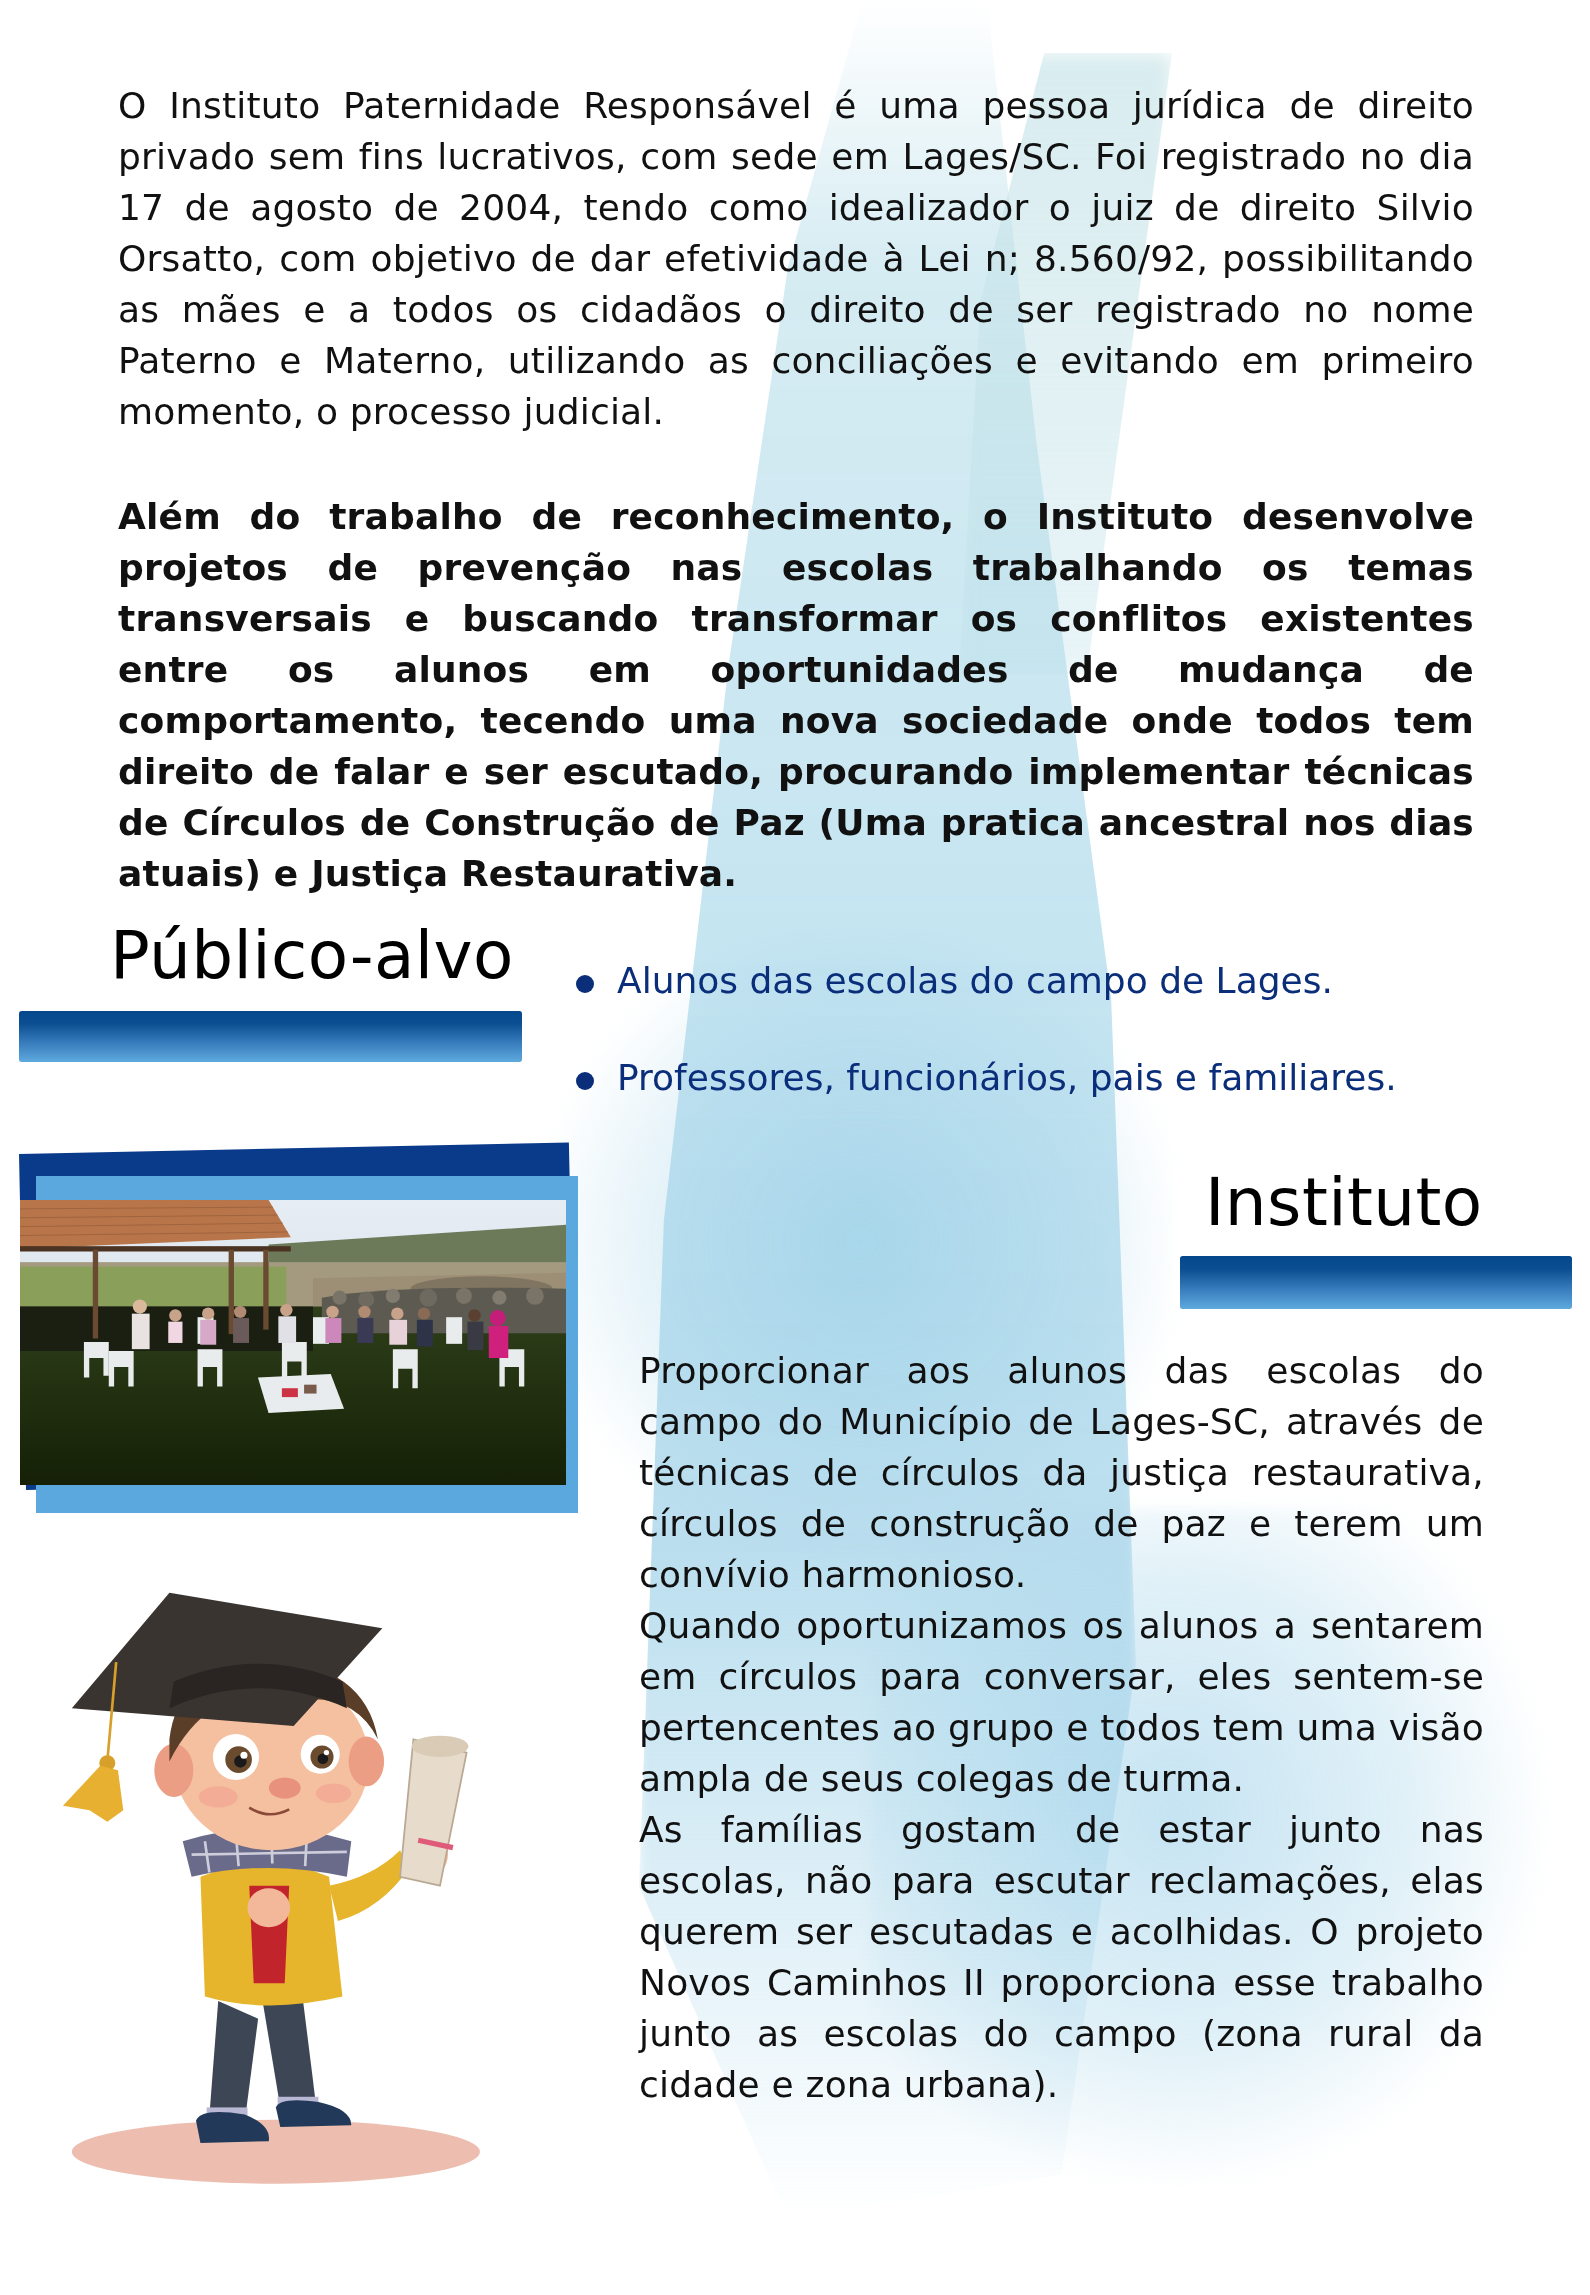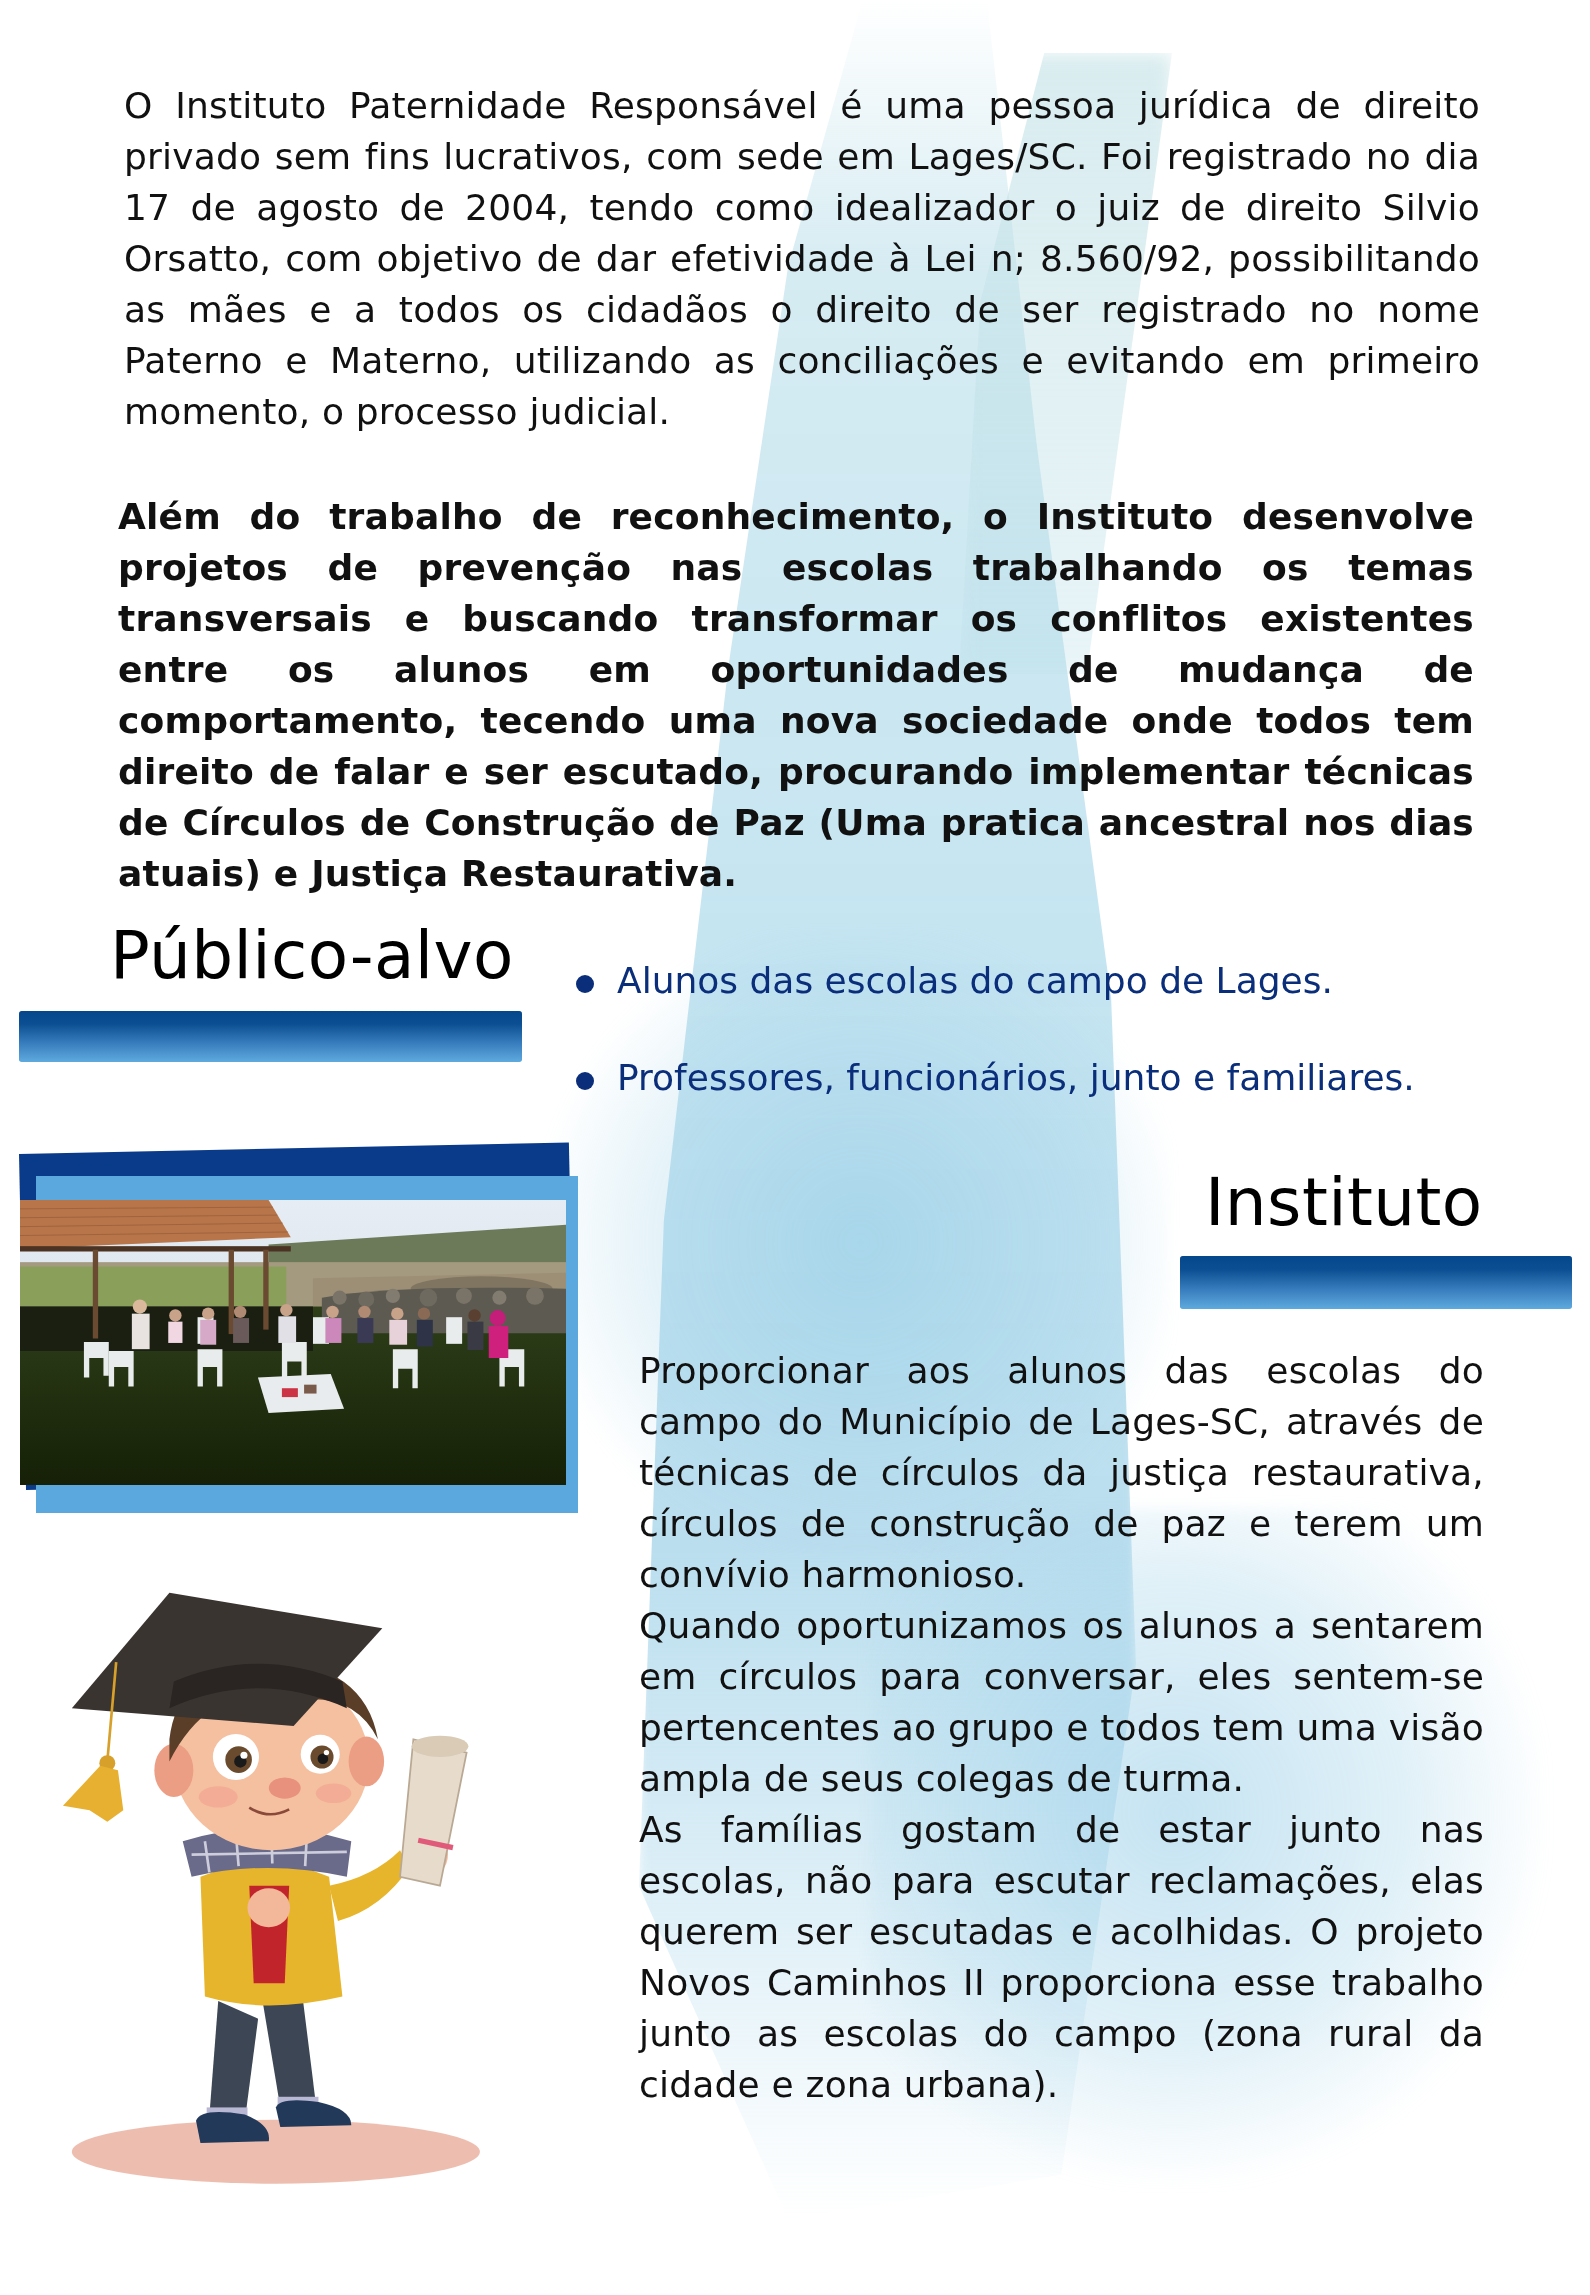--- a/index.html
+++ b/index.html
@@ -36,21 +36,21 @@
 
   .para {
     position: absolute;
     font-size: 36px;
     line-height: 51px;
     text-align: justify;
     text-align-last: left;
     letter-spacing: 0.2px;
     margin: 0;
   }
-  #p1 { left: 118px; top: 80px; width: 1356px; margin-left: 6px; }
+  #p1 { left: 118px; top: 80px; width: 1356px; }
   #p2 { left: 118px; top: 491px; width: 1356px; font-weight: bold; }
 
   .heading {
     position: absolute;
     font-size: 66px;
     color: #000000;
     font-weight: normal;
     margin: 0;
     line-height: 1;
     letter-spacing: 0.4px;
@@ -106,21 +106,21 @@
 <h2 id="h-publico" class="heading">Público-alvo</h2>
 <div id="bar-publico" class="bar"></div>
 
 <ul class="bullets">
   <li>
     <span class="dot"></span>
     <span>Alunos das escolas do campo de Lages.</span>
   </li>
   <li>
     <span class="dot"></span>
-    <span>Professores, funcionários, junto e familiares.</span>
+    <span>Professores, funcionários, pais e familiares.</span>
   </li>
 </ul>
 
 <div class="frame-dark"></div>
 <div class="frame-light"></div>
 <div class="photo">
   <svg width="546" height="285" viewBox="0 0 615 321" xmlns="http://www.w3.org/2000/svg">
     <defs>
       <linearGradient id="sky" x1="0" y1="0" x2="0" y2="1">
         <stop offset="0" stop-color="#e6edf4"></stop>

